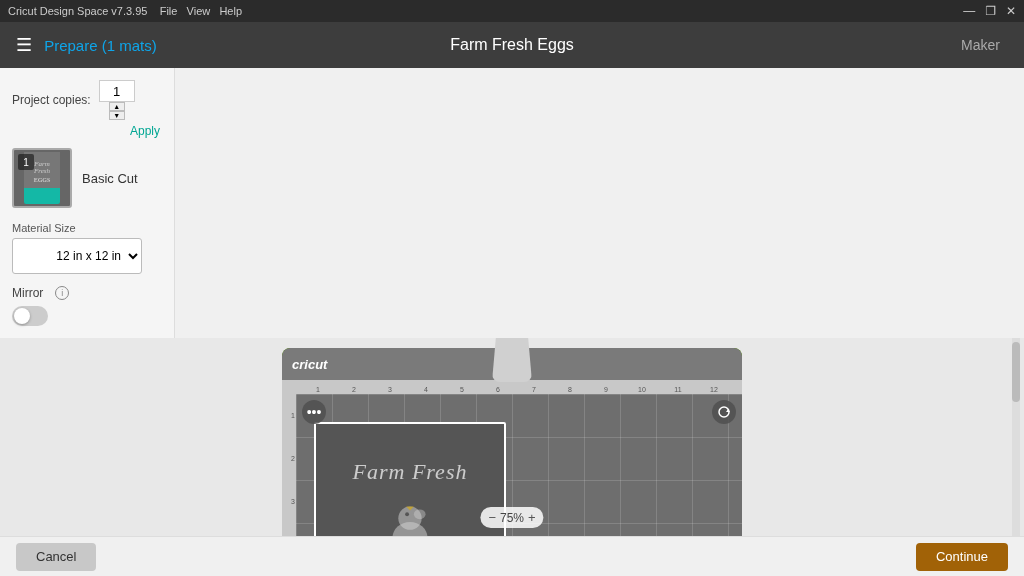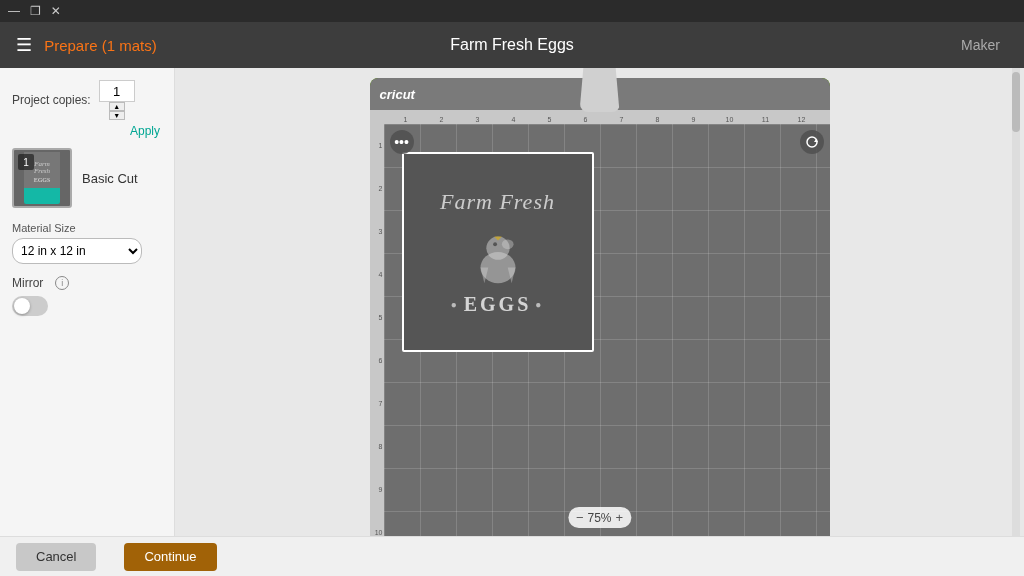--- a/index.html
+++ b/index.html
@@ -22,28 +22,29 @@
     
     #appheader {
       height: 46px;
       background: #3d3d3d;
       display: flex;
       align-items: center;
       padding: 0 16px;
       position: relative;
     }
     #appheader .menu-icon { color: white; font-size: 18px; cursor: pointer; margin-right: 12px; }
-    #appheader .prepare-title { color: #f97316; font-size: 15px; font-weight: 500; }
+    #appheader .prepare-title { color: #0ea5e9; font-size: 15px; font-weight: 500; }
     #appheader .center-title { position: absolute; left: 50%; transform: translateX(-50%); color: white; font-size: 16px; font-weight: 400; }
     #appheader .maker-btn { position: absolute; right: 24px; color: #aaa; font-size: 14px; cursor: pointer; }
 
     
     #main {
       display: flex;
       height: calc(576px - 22px - 46px - 40px);
+      flex-direction: column;
     }
 
     
     #leftpanel {
       width: 175px;
       background: #f5f5f5;
       border-right: 1px solid #ddd;
       padding: 12px;
       overflow-y: auto;
       flex-shrink: 0;
@@ -64,23 +65,23 @@
     }
     .mat-thumb .mat-num {
       position: absolute; top: 4px; left: 4px; background: rgba(0,0,0,0.5);
       color: white; font-size: 10px; width: 16px; height: 16px; display: flex; align-items: center; justify-content: center; border-radius: 2px;
     }
     .mat-thumb-img { width: 36px; height: 52px; background: #14b8a6; border-radius: 2px; }
     .mat-label { font-size: 13px; color: #333; }
 
     .material-size-label { font-size: 11px; color: #555; margin-bottom: 4px; }
     .material-select {
-      width: 130px; height: 26px; border: 1px solid #bbb; border-radius: 11px;
+      width: 130px; height: 36px; border: 1px solid #bbb; border-radius: 3px;
       font-size: 12px; background: white; padding: 0 4px; cursor: pointer;
-      appearance: auto; margin-bottom: 12px;
+      appearance: auto; margin-bottom: 12px; text-align: right;
     }
 
     .mirror-row { display: flex; align-items: center; gap: 12px; margin-bottom: 6px; }
     .mirror-label { font-size: 12px; color: #444; }
     .mirror-info { width: 14px; height: 14px; border-radius: 50%; border: 1px solid #888; color: #888; font-size: 9px; display: flex; align-items: center; justify-content: center; cursor: pointer; }
 
     
     .toggle { width: 36px; height: 20px; background: #ccc; border-radius: 10px; position: relative; cursor: pointer; }
     .toggle-knob { width: 16px; height: 16px; background: white; border-radius: 50%; position: absolute; top: 2px; left: 2px; box-shadow: 0 1px 3px rgba(0,0,0,0.3); }
 
@@ -272,21 +273,21 @@
     }
     .zoom-btn { cursor: pointer; font-size: 13px; color: #555; background: none; border: none; }
 
     
     #bottombar {
       height: 40px;
       background: #f0f0f0;
       border-top: 1px solid #ddd;
       display: flex;
       align-items: center;
-      justify-content: flex-start;
+      justify-content: space-between;
       padding: 0 16px;
       gap: 28px;
     }
     .cancel-btn {
       height: 28px; padding: 0 20px;
       background: #c8c8c8; border: none; border-radius: 4px;
       font-size: 13px; color: #333; cursor: pointer;
     }
     .continue-btn {
       height: 28px; padding: 0 20px;
@@ -308,20 +309,29 @@
       height: 60px;
       background: #bbb;
       border-radius: 4px;
       margin-top: 4px;
     }
   </style>
 </head>
 <body>
 
 <div id="titlebar">
+  <div>
+    <span>Cricut Design Space  v7.3.95</span>
+    &nbsp;&nbsp;
+    <span style="cursor:pointer">File</span>
+    &nbsp;
+    <span style="cursor:pointer">View</span>
+    &nbsp;
+    <span style="cursor:pointer">Help</span>
+  </div>
   <div class="win-controls">
     <span>—</span>
     <span>❐</span>
     <span>✕</span>
   </div>
 </div>
 
 <div id="appheader">
   <span class="menu-icon">☰</span>
   <span class="prepare-title">Prepare (1 mats)</span>

